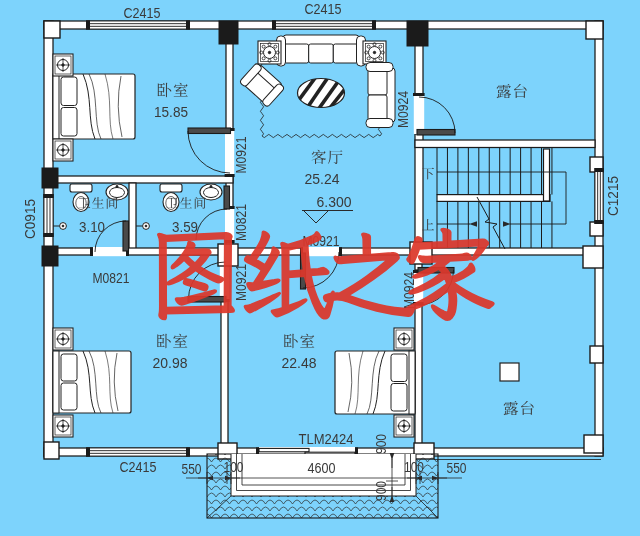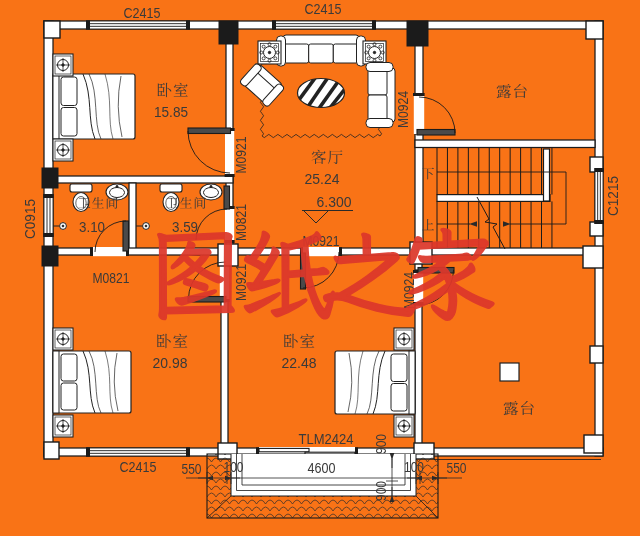--- a/index.html
+++ b/index.html
@@ -1,16 +1,16 @@
 <!DOCTYPE html>
 <html><head>
 <meta charset="utf-8">
 <style>
   html,body{margin:0;padding:0;background:#fff;}
-  #stage{position:relative;width:640px;height:536px;background:#f97316;overflow:hidden;
+  #stage{position:relative;width:640px;height:536px;background:#7dd3fc;overflow:hidden;
          font-family:"Liberation Sans",sans-serif;}
   svg text{font-family:"Liberation Sans","DejaVu Sans",sans-serif;}
 </style>
 </head>
 <body>
 
 <div id="stage">
 <svg id="plan" width="640" height="536" viewBox="0 0 640 536" xmlns="http://www.w3.org/2000/svg">
   <defs>
     <pattern id="scallop" width="9" height="14" patternUnits="userSpaceOnUse">

